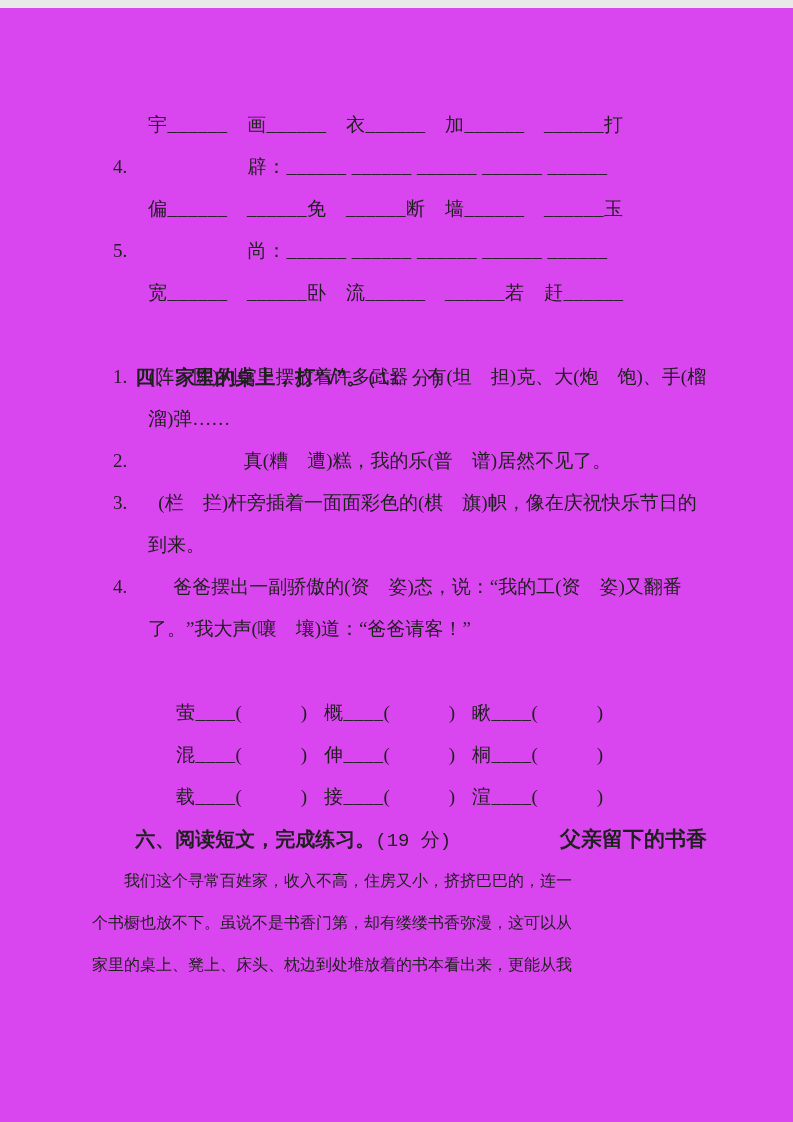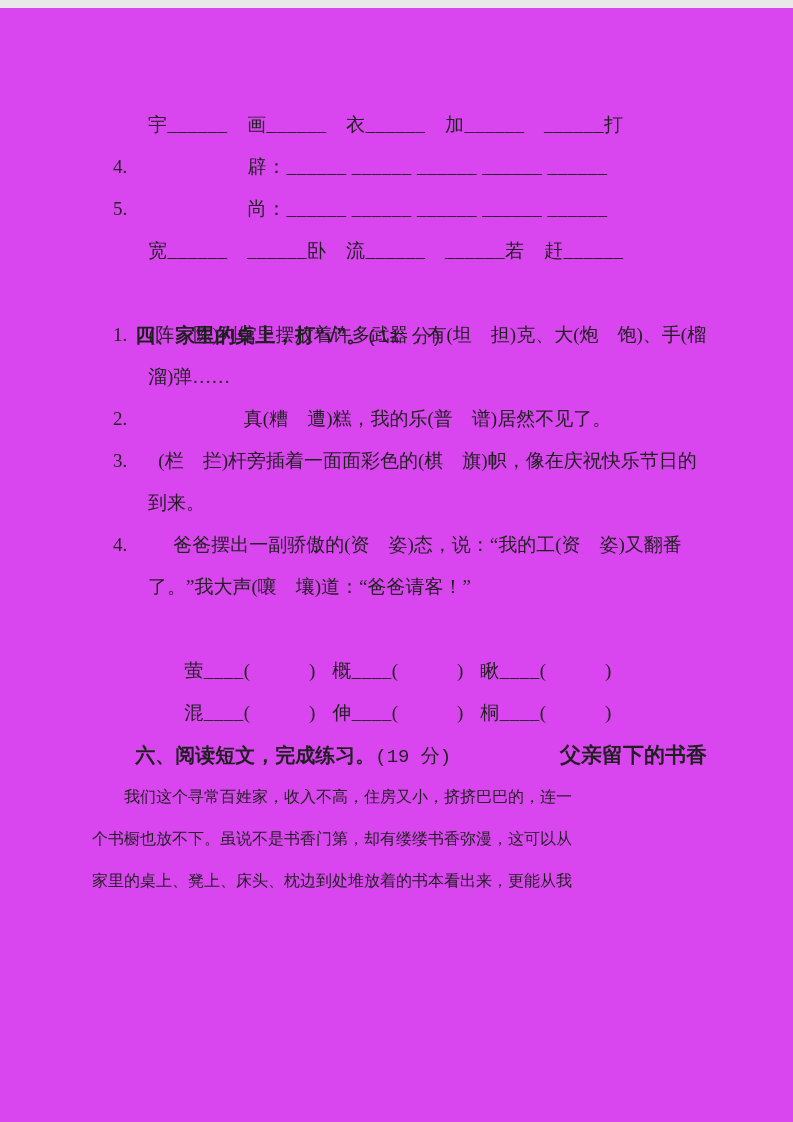--- a/index.html
+++ b/index.html
@@ -42,21 +42,20 @@
   }
   .heading .score {
     font-weight: 400;
     font-family: Liberation Mono, monospace;
     font-size: 19px;
   }
   .cell {
     display: inline-block;
     width: 148px;
     white-space: pre;
-    text-align: center;
   }
   .passage {
     font-family: Liberation Serif, serif;
     font-size: 16px;
   }
   .passage-title {
     text-align: right;
     font-weight: 700;
     font-size: 21px;
     font-family: "Liberation Sans", sans-serif;
@@ -68,20 +67,21 @@
 <body>
 
 <div class="page">
 
   <div class="line l-indent blankish">宇______　画______　衣______　加______　______打</div>
 
   <div class="line l-num">
     <span class="num">4.</span>
     <span class="txt blankish">辟：______ ______ ______ ______ ______</span>
   </div>
+  <div class="line l-indent blankish">偏______　______免　______断　墙______　______玉</div>
 
   <div class="line l-num">
     <span class="num">5.</span>
     <span class="txt blankish">尚：______ ______ ______ ______ ______</span>
   </div>
   <div class="line l-indent blankish">宽______　______卧　流______　______若　赶______</div>
 
   <div class="line heading">
     <span>四、家里的桌上，打“√”。</span><span class="score">(11 分)</span>
   </div>
@@ -109,20 +109,23 @@
   </div>
   <div class="line l-indent">了。”我大声(嚷　壤)道：“爸爸请客！”</div>
 
 
   <div class="line l-rows blankish">
     <span class="cell">萤____(　　　)</span><span class="cell">概____(　　　)</span><span class="cell">瞅____(　　　)</span>
   </div>
   <div class="line l-rows blankish">
     <span class="cell">混____(　　　)</span><span class="cell">伸____(　　　)</span><span class="cell">桐____(　　　)</span>
   </div>
+  <div class="line l-rows blankish">
+    <span class="cell">载____(　　　)</span><span class="cell">接____(　　　)</span><span class="cell">渲____(　　　)</span>
+  </div>
 
   <div class="line heading">
     <span>六、阅读短文，完成练习。</span><span class="score">(19 分)</span>
   </div>
 
   <div class="line passage-title">父亲留下的书香</div>
 
   <div class="line passage">　　我们这个寻常百姓家，收入不高，住房又小，挤挤巴巴的，连一</div>
   <div class="line passage">个书橱也放不下。虽说不是书香门第，却有缕缕书香弥漫，这可以从</div>
   <div class="line passage">家里的桌上、凳上、床头、枕边到处堆放着的书本看出来，更能从我</div>

